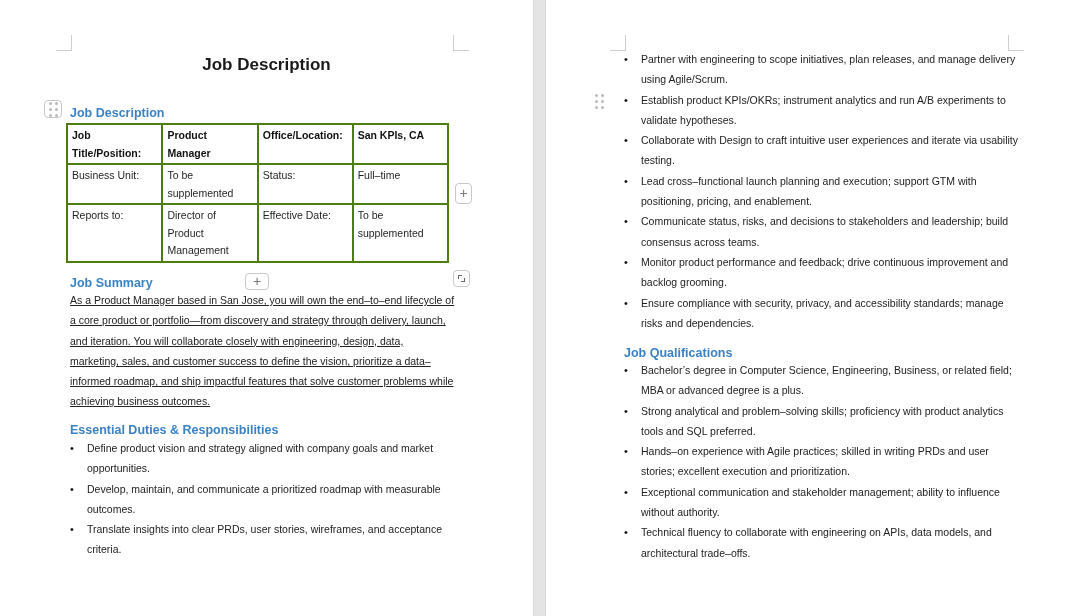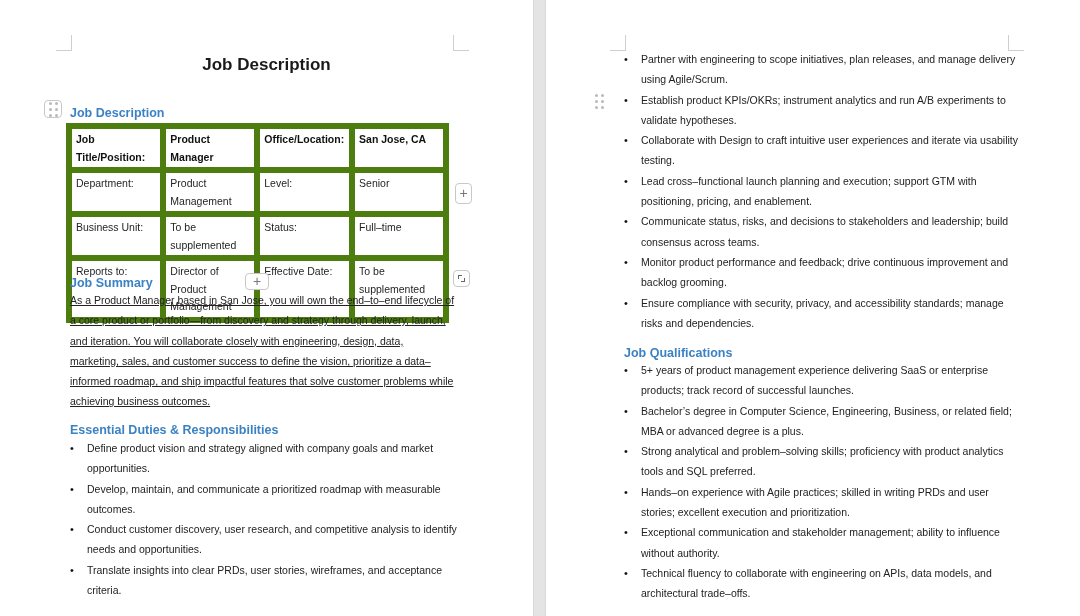--- a/index.html
+++ b/index.html
@@ -23,21 +23,21 @@
   .handle-dots { position: absolute; display: grid; grid-template-columns: 3px 3px; gap: 3px 3px; }
   .handle-dots span { width: 3px; height: 3px; background: #b9b9b9; border-radius: 50%; display: block; }
 
   .plus-btn { position: absolute; width: 17px; height: 21px; border: 1px solid #c8c8c8; border-radius: 4px; background: #fff; color: #777; font-size: 14px; line-height: 18px; text-align: center; }
   .plus-btn.wide { width: 24px; height: 17px; line-height: 15px; }
   .resize-btn { position: absolute; width: 17px; height: 17px; border: 1px solid #c8c8c8; border-radius: 4px; background: #fff; }
   .resize-btn::before { content: ""; position: absolute; left: 4px; top: 4px; width: 3px; height: 3px; border-left: 1px solid #666; border-top: 1px solid #666; }
   .resize-btn::after { content: ""; position: absolute; right: 4px; bottom: 4px; width: 3px; height: 3px; border-right: 1px solid #666; border-bottom: 1px solid #666; }
 
   table.info { position: absolute; left: 66px; top: 123px; width: 383px; border-collapse: collapse; font-size: 10.5px; }
-  table.info td { border: 6px solid #4d7c0f; padding: 2px 4px 1px 4px; vertical-align: top; line-height: 17.5px; }
+  table.info td { border: 2px solid #4d7c0f; padding: 2px 4px 1px 4px; vertical-align: top; line-height: 17.5px; }
   table.info tr:first-child td { font-weight: normal; color: #111; }
   table.info td.c1 { width: 96px; }
   table.info td.c2 { width: 96px; }
   table.info td.c3 { width: 95px; }
   table.info td.c4 { width: 96px; }
   table.info tr.first td { font-weight: bold; }
 
   .para { position: absolute; font-size: 10.5px; line-height: 20.3px; color: #222; }
 
   ul.bullets { position: absolute; list-style: none; font-size: 10.5px; line-height: 20.3px; color: #222; }
@@ -65,27 +65,21 @@
   </div>
 
   <div class="heading" style="left:70px; top:106px;">Job Description</div>
 
   <table class="info">
     <tbody>
       <tr class="first">
         <td class="c1">Job Title/Position:</td>
         <td class="c2">Product Manager</td>
         <td class="c3">Office/Location:</td>
-        <td class="c4">San Jose, CA</td>
-      </tr>
-      <tr>
-        <td class="c1">Department:</td>
-        <td class="c2">Product Management</td>
-        <td class="c3">Level:</td>
-        <td class="c4">Senior</td>
+        <td class="c4">San KPIs, CA</td>
       </tr>
       <tr>
         <td class="c1">Business Unit:</td>
         <td class="c2">To be supplemented</td>
         <td class="c3">Status:</td>
         <td class="c4">Full–time</td>
       </tr>
       <tr>
         <td class="c1">Reports to:</td>
         <td class="c2">Director of Product Management</td>
@@ -103,21 +97,20 @@
 
   <div class="para" style="left:70px; top:290px; width:385px;text-decoration:underline;">
     <span>As a Product Manager based in San Jose, you will own the end–to–end lifecycle of a core product or portfolio—from discovery and strategy through delivery, launch, and iteration. You will collaborate closely with engineering, design, data, marketing, sales, and customer success to define the vision, prioritize a data–informed roadmap, and ship impactful features that solve customer problems while achieving business outcomes.</span>
   </div>
 
   <div class="heading" style="left:70px; top:423px;">Essential Duties &amp; Responsibilities</div>
 
   <ul class="bullets" style="left:70px; top:438px; width:395px;">
     <li>Define product vision and strategy aligned with company goals and market opportunities.</li>
     <li>Develop, maintain, and communicate a prioritized roadmap with measurable outcomes.</li>
-    <li>Conduct customer discovery, user research, and competitive analysis to identify needs and opportunities.</li>
     <li>Translate insights into clear PRDs, user stories, wireframes, and acceptance criteria.</li>
   </ul>
 </div>
 
 <div class="gutter"></div>
 
 <div class="page page-right">
   <div class="corner tl" style="left:64px; top:35px;"></div>
   <div class="corner tr" style="left:462px; top:35px;"></div>
 
@@ -136,20 +129,19 @@
     <li>Collaborate with Design to craft intuitive user experiences and iterate via usability testing.</li>
     <li>Lead cross–functional launch planning and execution; support GTM with positioning, pricing, and enablement.</li>
     <li>Communicate status, risks, and decisions to stakeholders and leadership; build consensus across teams.</li>
     <li>Monitor product performance and feedback; drive continuous improvement and backlog grooming.</li>
     <li>Ensure compliance with security, privacy, and accessibility standards; manage risks and dependencies.</li>
   </ul>
 
   <div class="heading" style="left:78px; top:346px;">Job Qualifications</div>
 
   <ul class="bullets" style="left:78px; top:360px; width:400px;">
-    <li>5+ years of product management experience delivering SaaS or enterprise products; track record of successful launches.</li>
     <li>Bachelor’s degree in Computer Science, Engineering, Business, or related field; MBA or advanced degree is a plus.</li>
     <li>Strong analytical and problem–solving skills; proficiency with product analytics tools and SQL preferred.</li>
     <li>Hands–on experience with Agile practices; skilled in writing PRDs and user stories; excellent execution and prioritization.</li>
     <li>Exceptional communication and stakeholder management; ability to influence without authority.</li>
     <li>Technical fluency to collaborate with engineering on APIs, data models, and architectural trade–offs.</li>
   </ul>
 </div>
 
 </body></html>

